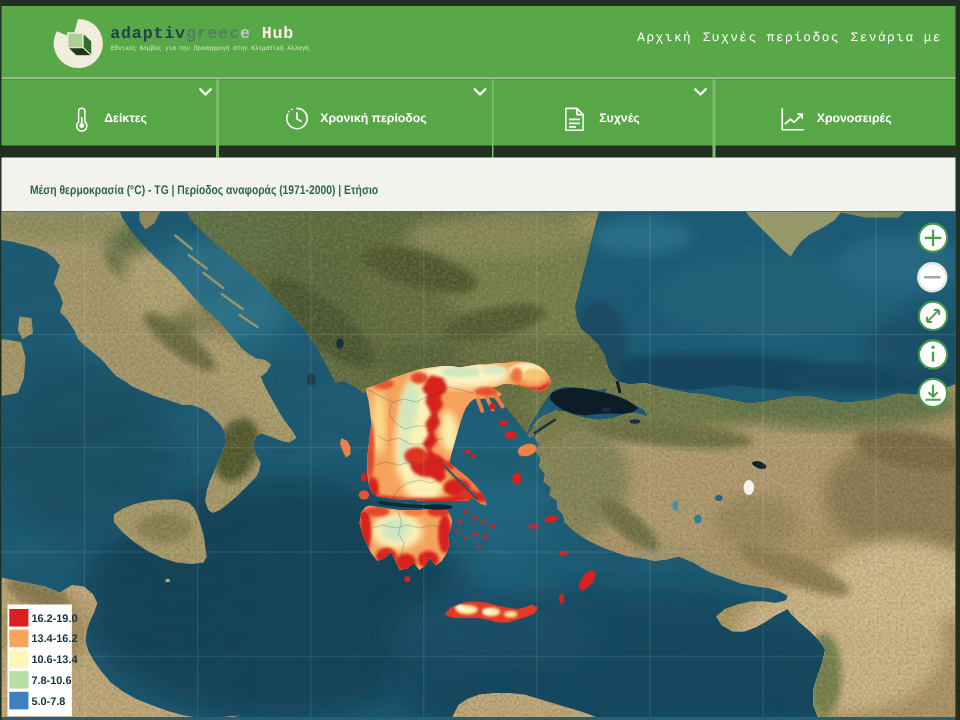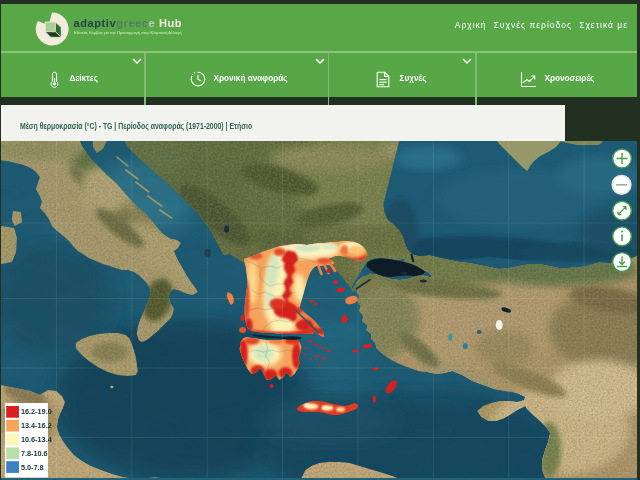--- a/index.html
+++ b/index.html
@@ -1,46 +1,46 @@
 <!DOCTYPE html>
 <html><head>
 <meta charset="utf-8">
 <style>
   * { margin:0; padding:0; box-sizing:border-box; }
   html,body { width:640px; height:480px; overflow:hidden; background:#223021; }
   body { font-family:"Liberation Sans", sans-serif; position:relative; }
-  #header { position:absolute; left:1px; top:4px; width:636px; height:47px; background:#58a848; }
+  #header { position:absolute; left:1px; top:4px; width:636px; height:47px; background:#58a848;font-family:Liberation Mono, monospace; }
   #hsep   { position:absolute; left:1px; top:51px; width:636px; height:1.5px; background:#8cc47c; }
   #nav    { position:absolute; left:1px; top:52.5px; width:636px; height:44px; background:#57a747; }
   .vdiv { position:absolute; top:0; width:1.5px; height:52px; background:#7fbc6f; }
   .navtxt { position:absolute; top:21.5px; color:#fff; font-size:8.2px; font-weight:bold; white-space:nowrap; }
   .icon { position:absolute; top:18px; }
   .chev { position:absolute; top:5px; }
-  #subbar { position:absolute; left:1px; top:104.5px; width:564px; height:36.5px; background:#f2f2ef; }
+  #subbar { position:absolute; left:1px; top:104.5px; width:636px; height:36.5px; background:#f2f2ef; }
   #subtxt { position:absolute; left:19px; top:16.5px; font-size:8.3px; font-weight:bold; color:#2f6450; transform:scaleX(0.83); transform-origin:0 0; white-space:nowrap;}
   #brand { position:absolute; left:72.5px; top:12.5px; font-size:11.1px; font-weight:bold; letter-spacing:0.55px; white-space:nowrap;}
   #tagline { position:absolute; left:73px; top:25.5px; font-size:4.35px; color:#d8ecca; white-space:nowrap; transform:scaleX(0.92); transform-origin:0 0; }
   #toplinks { position:absolute; right:9px; top:15.5px; font-size:8.5px; color:#fff; white-space:nowrap; letter-spacing:1.0px; }
   #toplinks span { margin-left:7px;text-align:right; }
   #mapwrap { position:absolute; left:1px; top:141px; width:636px; height:384px; background:#236178; }
 </style>
 </head>
 <body>
   <div id="header">
     <svg id="logosvg" style="position:absolute;left:33.5px;top:7.5px" width="34" height="34" viewBox="0 0 34 34">
       <path d="M17,0.6 A16.4,16.4 0 1 1 2.9,8.9 L13.6,13.2 Z" fill="#f1ecdc"></path>
       <g transform="translate(17.2,17)">
         <polygon points="-7,-7 3.2,-7 3.2,2.8 -7,2.8" fill="#a9cf97" stroke="#f1ecdc" stroke-width="0.9"></polygon>
         <polygon points="3.2,-7 9,-1.6 9,8.2 3.2,2.8" fill="#2f6d2a" stroke="#f1ecdc" stroke-width="0.7"></polygon>
         <polygon points="-7,2.8 3.2,2.8 9,8.2 -1.4,8.2" fill="#1c3a18" stroke="#f1ecdc" stroke-width="0.7"></polygon>
       </g>
     </svg>
     <div id="brand"><span style="color:#24424a">adaptiv</span><span style="color:#567f62">greec</span><span style="color:#b9c9bb">e</span><span style="color:#f4efdf"> Hub</span></div>
     <div id="tagline">Εθνικός Κόμβος για την Προσαρμογή στην Κλιματική Αλλαγή</div>
-    <div id="toplinks"><span>Αρχική</span><span>Συχνές περίοδος</span><span>Σχετικά με</span></div>
+    <div id="toplinks"><span>Αρχική</span><span>Συχνές περίοδος</span><span>Σενάρια με</span></div>
   </div>
   <div id="hsep"></div>
   <div id="nav">
     <div class="vdiv" style="left:143px"></div>
     <div class="vdiv" style="left:326.5px"></div>
     <div class="vdiv" style="left:474px"></div>
 
     <svg class="icon" style="left:48px" width="11" height="17" viewBox="0 0 11 17">
       <path d="M5.5,1.2 a2.1,2.1 0 0 1 2.1,2.1 l0,7 a3.4,3.4 0 1 1 -4.2,0 l0,-7 a2.1,2.1 0 0 1 2.1,-2.1 Z" fill="none" stroke="#fff" stroke-width="1"></path>
       <circle cx="5.5" cy="12.8" r="1.6" fill="#fff"></circle>
@@ -49,21 +49,21 @@
     <div class="navtxt" style="left:68.5px">Δείκτες</div>
     <svg class="chev" style="left:131px" width="10" height="7" viewBox="0 0 10 7">
       <polyline points="1.5,1.5 5,5 8.5,1.5" fill="none" stroke="#fff" stroke-width="1.6" stroke-linecap="round" stroke-linejoin="round"></polyline>
     </svg>
 
     <svg class="icon" style="left:189px" width="16" height="16" viewBox="0 0 16 16">
       <path d="M8,1.2 a6.8,6.8 0 1 1 -6.2,4" fill="none" stroke="#fff" stroke-width="1.1" stroke-linecap="round"></path>
       <path d="M2.6,3.4 l0.01,0 M4.6,1.9 l0.01,0" stroke="#fff" stroke-width="1.2" stroke-linecap="round"></path>
       <path d="M8,4.2 L8,8.4 L10.8,9.8" fill="none" stroke="#fff" stroke-width="1.1" stroke-linecap="round"></path>
     </svg>
-    <div class="navtxt" style="left:212.5px">Χρονική αναφοράς</div>
+    <div class="navtxt" style="left:212.5px">Χρονική περίοδος</div>
     <svg class="chev" style="left:314px" width="10" height="7" viewBox="0 0 10 7">
       <polyline points="1.5,1.5 5,5 8.5,1.5" fill="none" stroke="#fff" stroke-width="1.6" stroke-linecap="round" stroke-linejoin="round"></polyline>
     </svg>
 
     <svg class="icon" style="left:375px" width="14" height="17" viewBox="0 0 14 17">
       <path d="M1.2,1.2 L8.6,1.2 L12.8,5.4 L12.8,15.8 L1.2,15.8 Z" fill="none" stroke="#fff" stroke-width="1.1" stroke-linejoin="round"></path>
       <path d="M8.6,1.2 L8.6,5.4 L12.8,5.4" fill="none" stroke="#fff" stroke-width="1.1" stroke-linejoin="round"></path>
       <line x1="3.4" y1="8.6" x2="10.6" y2="8.6" stroke="#fff" stroke-width="1.1"></line>
       <line x1="3.4" y1="11.2" x2="10.6" y2="11.2" stroke="#fff" stroke-width="1.1"></line>
       <line x1="3.4" y1="13.6" x2="8" y2="13.6" stroke="#fff" stroke-width="1.1"></line>

